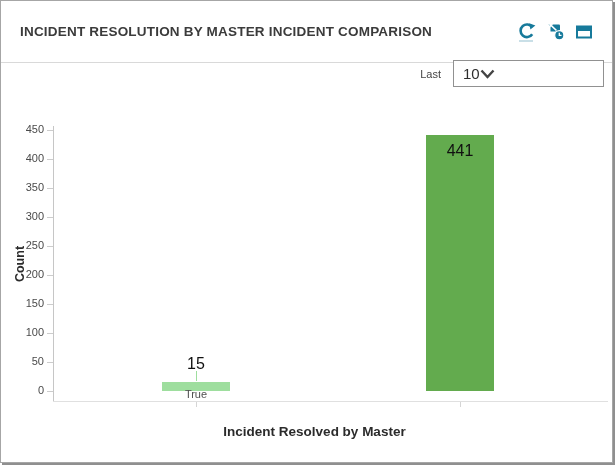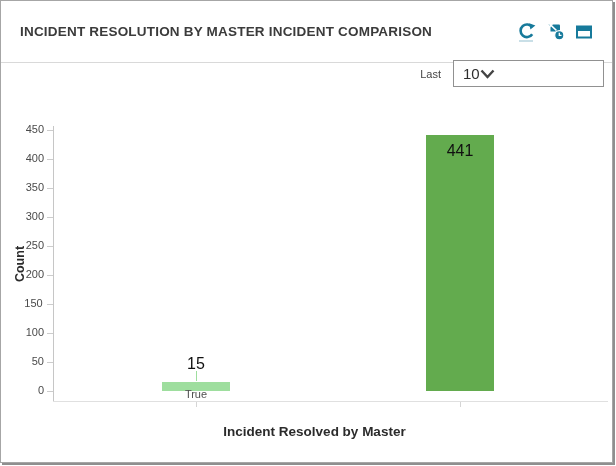--- a/index.html
+++ b/index.html
@@ -98,21 +98,21 @@
     <div class="y-axis-title" style="left:19px; top:263px;">Count</div>
     <div class="x-axis-title" style="left:36px; width:555px; top:423px;text-align:center;">Incident Resolved by Master</div>
   <div class="y-axis-line" style="left: 52px; top: 125px; height: 276px;"></div>
       <div class="x-axis-line" style="left: 52px; top: 400px; width: 555px;"></div>
       <div class="y-tick-label" style="left: 0px; top: 383px;">0</div>
       <div class="y-tick-dash" style="left: 46px; top: 390px;"></div>
       <div class="y-tick-label" style="left: 0px; top: 354px;">50</div>
       <div class="y-tick-dash" style="left: 46px; top: 361px;"></div>
       <div class="y-tick-label" style="left: 0px; top: 325px;">100</div>
       <div class="y-tick-dash" style="left: 46px; top: 332px;"></div>
-      <div class="y-tick-label" style="left: 11px; top: 296px; text-align: center;">150</div>
+      <div class="y-tick-label" style="left: 0px; top: 296px;">150</div>
       <div class="y-tick-dash" style="left: 46px; top: 303px;"></div>
       <div class="y-tick-label" style="left: 0px; top: 267px;">200</div>
       <div class="y-tick-dash" style="left: 46px; top: 274px;"></div>
       <div class="y-tick-label" style="left: 0px; top: 238px;">250</div>
       <div class="y-tick-dash" style="left: 46px; top: 245px;"></div>
       <div class="y-tick-label" style="left: 0px; top: 209px;">300</div>
       <div class="y-tick-dash" style="left: 46px; top: 216px;"></div>
       <div class="y-tick-label" style="left: 0px; top: 180px;">350</div>
       <div class="y-tick-dash" style="left: 46px; top: 187px;"></div>
       <div class="y-tick-label" style="left: 0px; top: 151px;">400</div>

